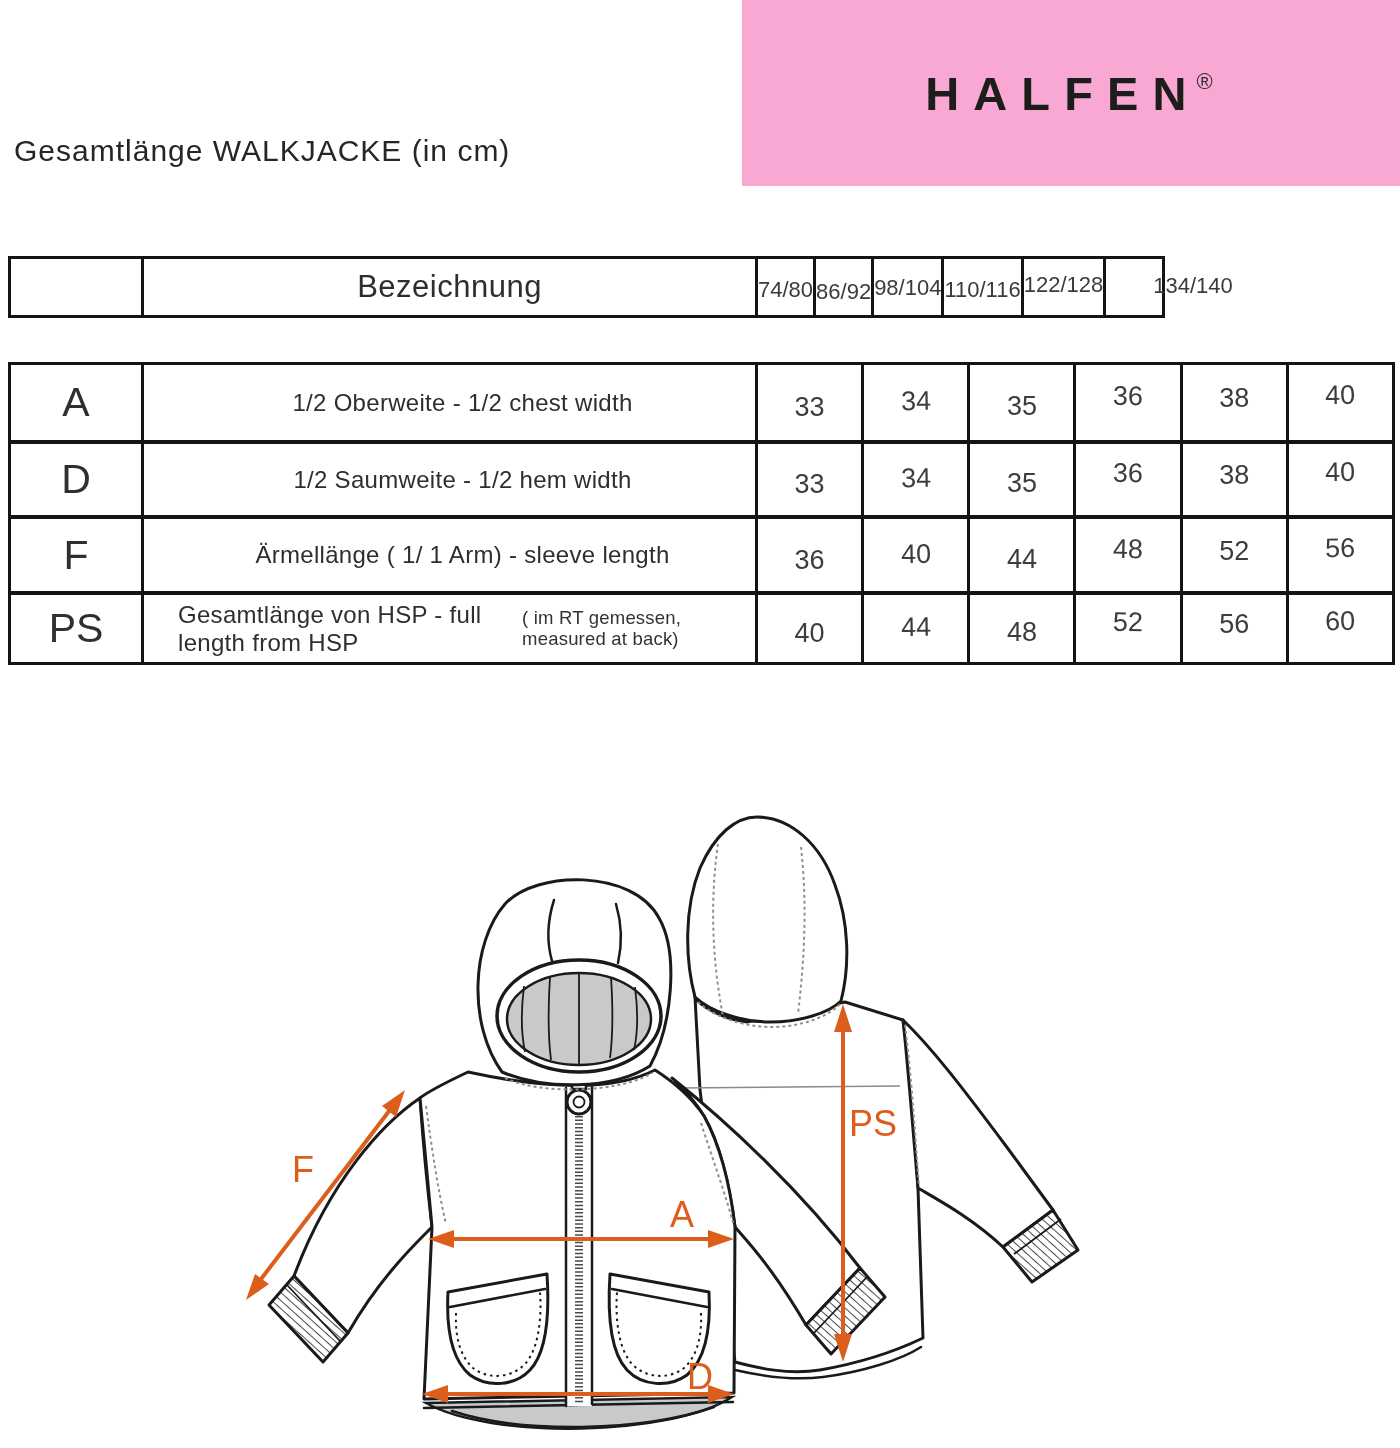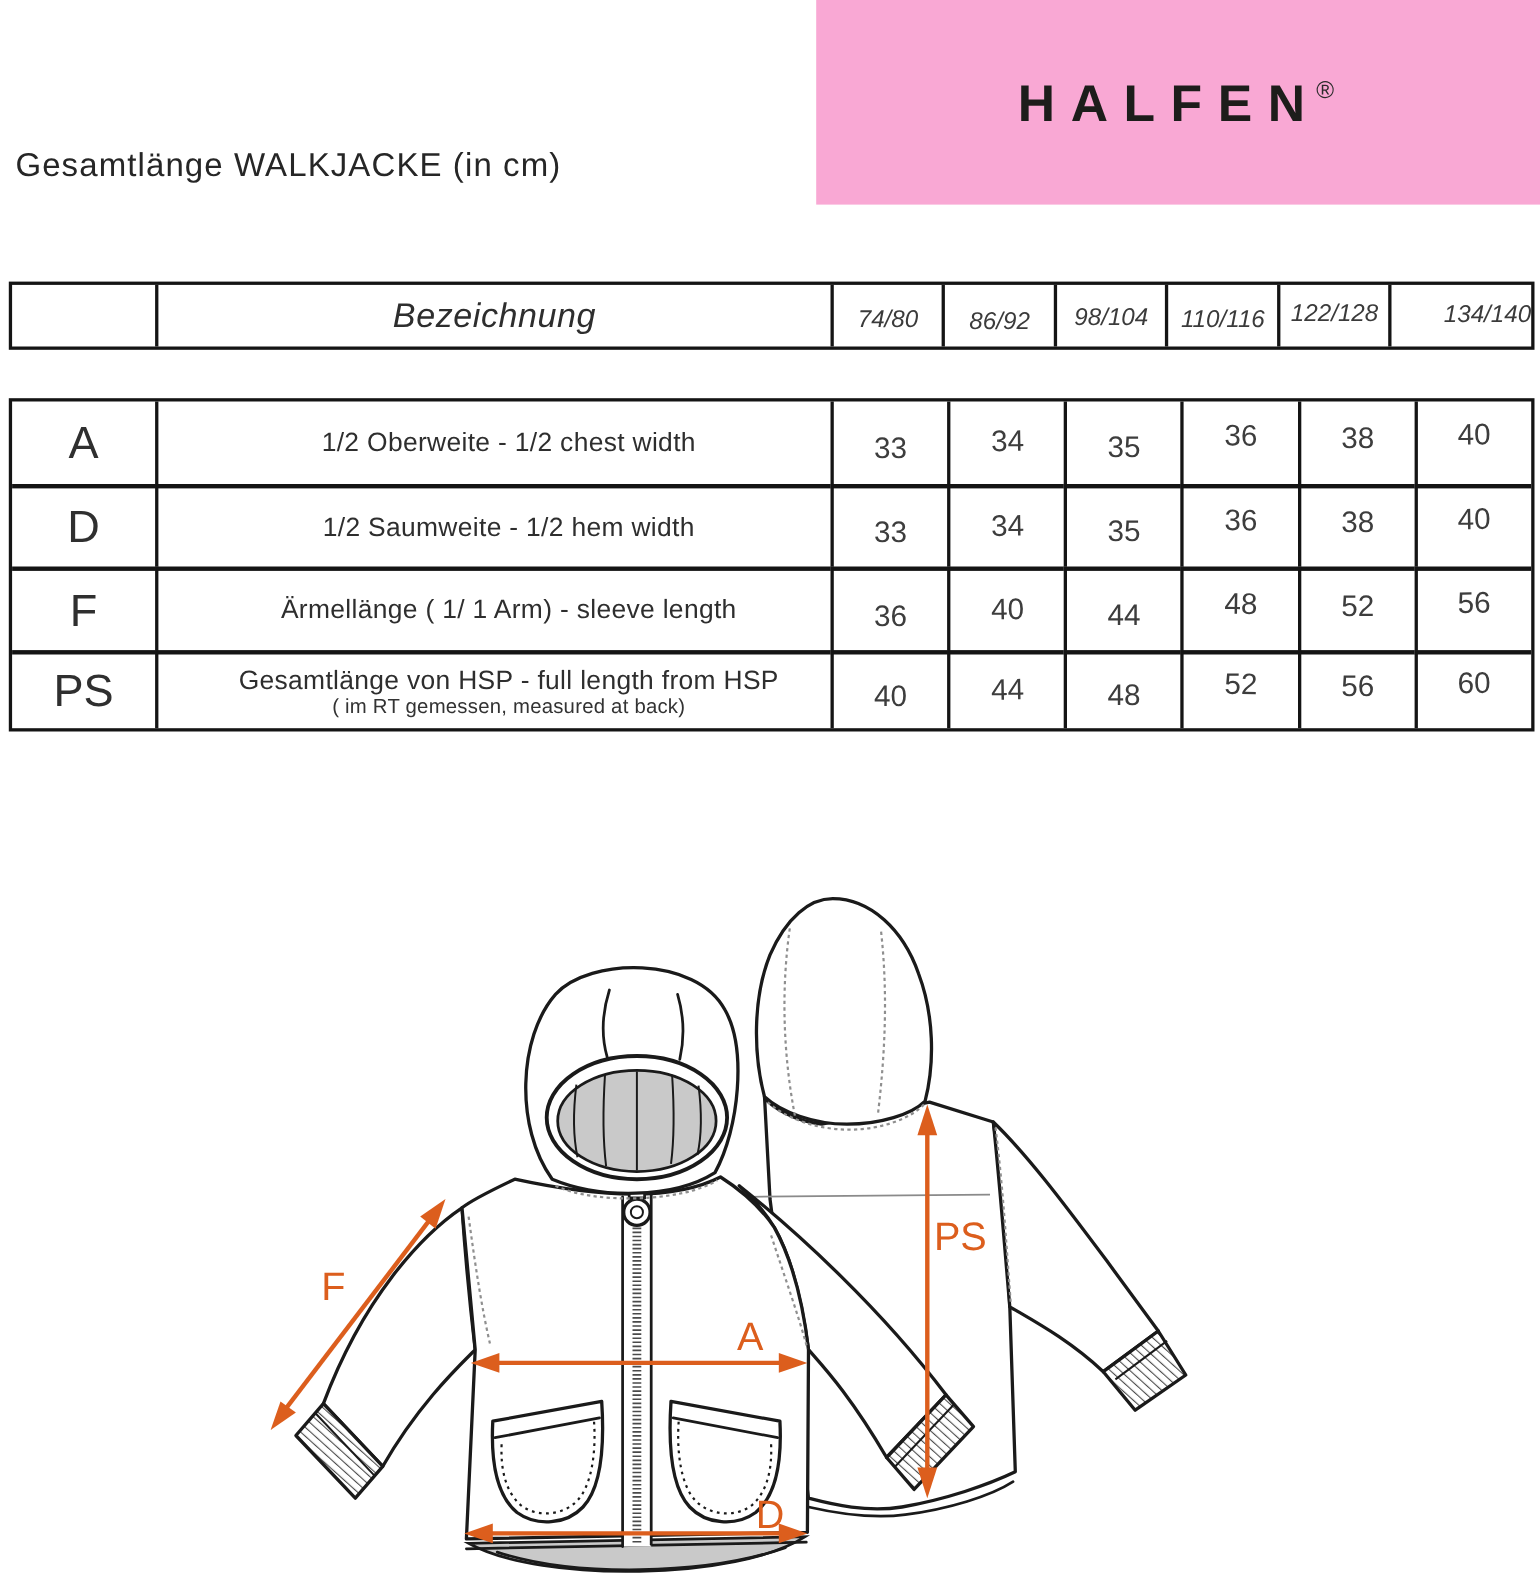--- a/index.html
+++ b/index.html
@@ -11,39 +11,39 @@
                background:#f9a8d4;display:flex;align-items:center;justify-content:center;}
   .brand-word{font-size:47px;font-weight:700;letter-spacing:0.30em;color:#1d1d1b;}
   .brand-reg{font-size:22px;font-weight:400;vertical-align:super;letter-spacing:0;
              position:relative;top:-14px;left:-4px;}
 
   
   .page-title{position:absolute;left:14px;top:134px;font-size:30px;font-weight:300;
               letter-spacing:1px;color:#262626;}
 
   
-  .size-header{position:absolute;left:8px;top:256px;width:1387px;height:62px;
+  .size-header{position:absolute;left:8px;top:256px;width:1157px;height:62px;
                display:grid;grid-template-columns:130px 614px repeat(6,1fr);
-               border:3px solid #141414;box-sizing:border-box;background:#fff;font-style:italic;}
+               border:3px solid #141414;box-sizing:border-box;background:#fff;}
   .size-header .cell{display:flex;align-items:center;justify-content:center;
                      border-left:3px solid #141414;box-sizing:border-box;}
   .size-header .cell:first-child{border-left:none;}
   .hd-name{font-size:31px;font-weight:300;letter-spacing:0.5px;color:#2e2e2e;}
   .hd-size{font-size:22px;color:#3b3b3b;text-align:center;}
 
   .size-body{position:absolute;left:8px;top:362px;width:1387px;height:303px;
              display:grid;grid-template-columns:130px 614px repeat(6,1fr);
              grid-template-rows:75px 75px 76px 1fr;
              border:3px solid #141414;box-sizing:border-box;background:#fff;}
   .size-body .cell{box-sizing:border-box;display:flex;align-items:center;justify-content:center;
                    border-left:3px solid #141414;}
   .size-body .cell.col-0{border-left:none;}
   .size-body .cell.rowline{border-top:4px solid #141414;}
   .code{font-size:41px;font-weight:300;color:#2f2f2f;}
-  .desc{flex-direction:column;align-items:flex-start;justify-content:center;
+  .desc{flex-direction:row;align-items:flex-start;justify-content:center;
         padding-left:34px;padding-right:8px;}
   .desc .main{font-size:24px;font-weight:300;color:#2e2e2e;letter-spacing:0.3px;line-height:1.15;}
   .desc .note{font-size:18.5px;font-weight:300;color:#333;letter-spacing:0.2px;line-height:1.1;}
   .val{font-size:27px;color:#3d3d3d;}
   
   .jig-0 .val{transform:translateY(5px);}
   .jig-1 .val{transform:translateY(-1px) rotate(-1deg);}
   .jig-2 .val{transform:translateY(4px);}
   .jig-3 .val{transform:translateY(-6px) rotate(1deg);}
   .jig-4 .val{transform:translateY(-4px);}

